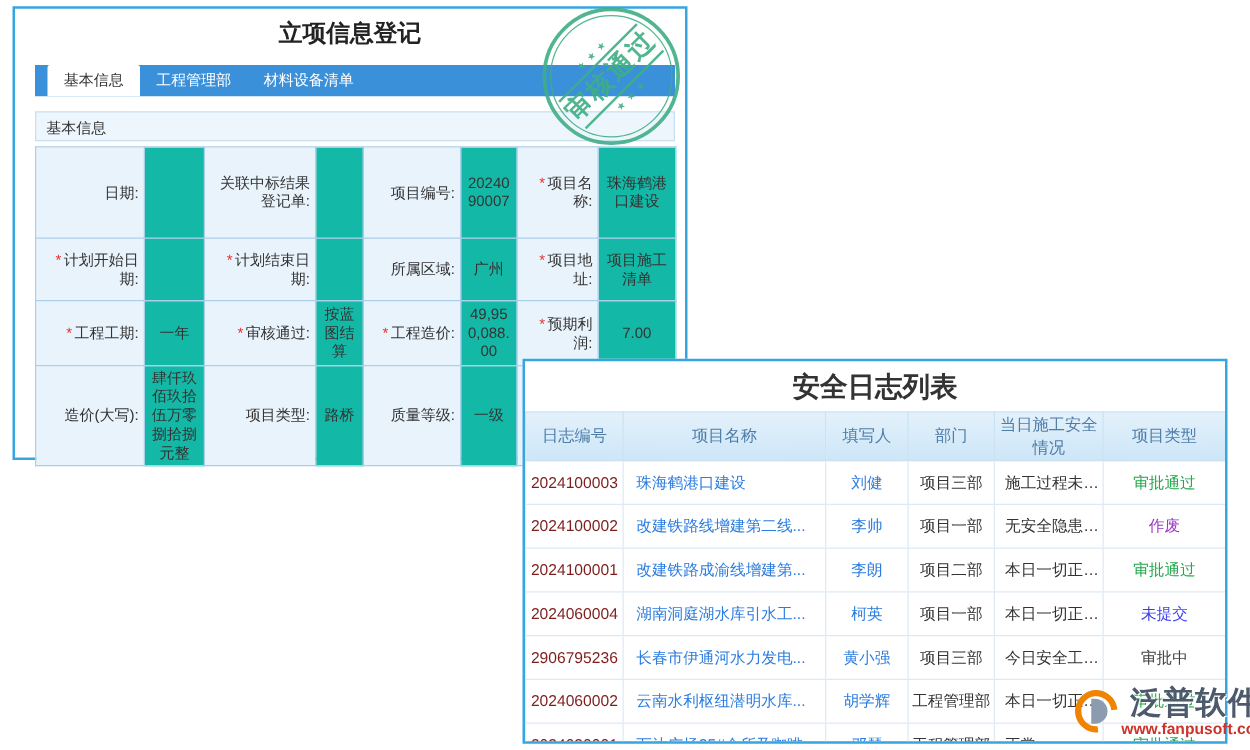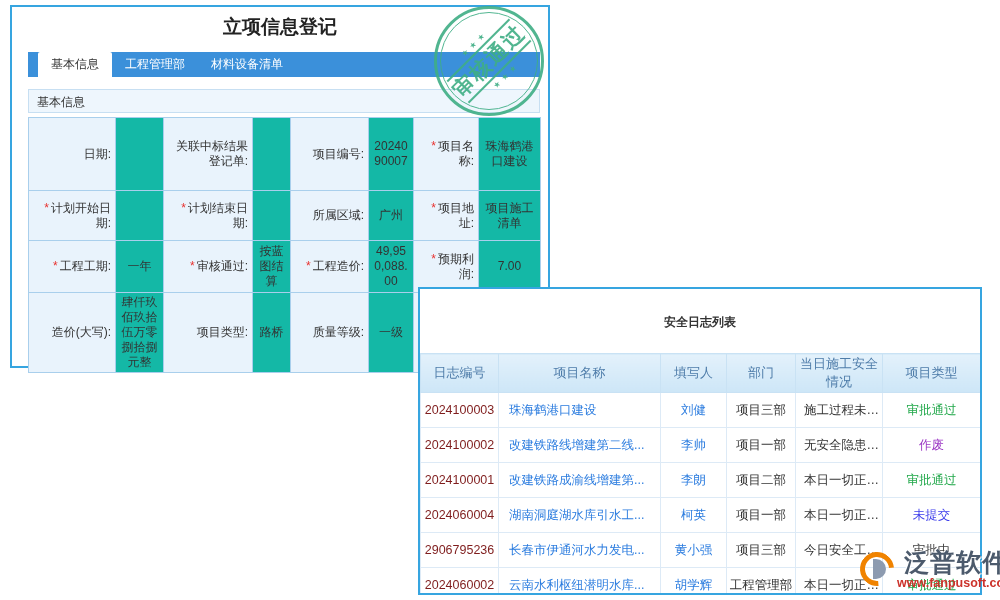--- a/index.html
+++ b/index.html
@@ -31,21 +31,21 @@
   .stamp{position:absolute;left:434px;top:6px;width:110px;height:110px;z-index:2;opacity:.9;
          border:3px solid #3fae85;border-radius:50%;box-sizing:border-box;pointer-events:none;}
   .stamp::before{content:"";position:absolute;inset:3px;border:1px solid #3fae85;border-radius:50%;}
   .stamp-rotor{position:absolute;inset:0;display:flex;flex-direction:column;align-items:center;
          justify-content:center;transform:rotate(-45deg);color:#3fae85;}
   .stamp-stars{font-size:8px;letter-spacing:4px;line-height:9px;text-indent:4px;}
   .stamp-line{width:88px;border-top:2px solid #3fae85;margin:2px 0;}
   .stamp-text{font-size:21px;font-weight:bold;letter-spacing:2px;line-height:24px;}
 
   
-  .p2-title{margin:12px;height:40px;line-height:42px;text-align:center;font-size:12px;
+  .p2-title{margin:0;height:40px;line-height:42px;text-align:center;font-size:22px;
          font-weight:bold;color:#333;}
   table.log{width:560px;border-collapse:collapse;table-layout:fixed;font-size:12.5px;}
   table.log th{height:32px;background:linear-gradient(#e3f1fb,#cde6f7);color:#4e7ca9;
          font-weight:normal;font-size:13px;border:1px solid #c9e2f4;text-align:center;}
   table.log td{height:32px;border:1px solid #ddeaf6;overflow:hidden;white-space:nowrap;
          text-overflow:ellipsis;}
   td.c-id{text-align:center;color:#7f1d1d;cursor:pointer;}
   td.c-name{text-align:left;padding-left:10px;color:#2b7cdf;cursor:pointer;}
   td.c-writer{text-align:center;color:#2b7cdf;cursor:pointer;}
   td.c-dept{text-align:center;color:#333;}

